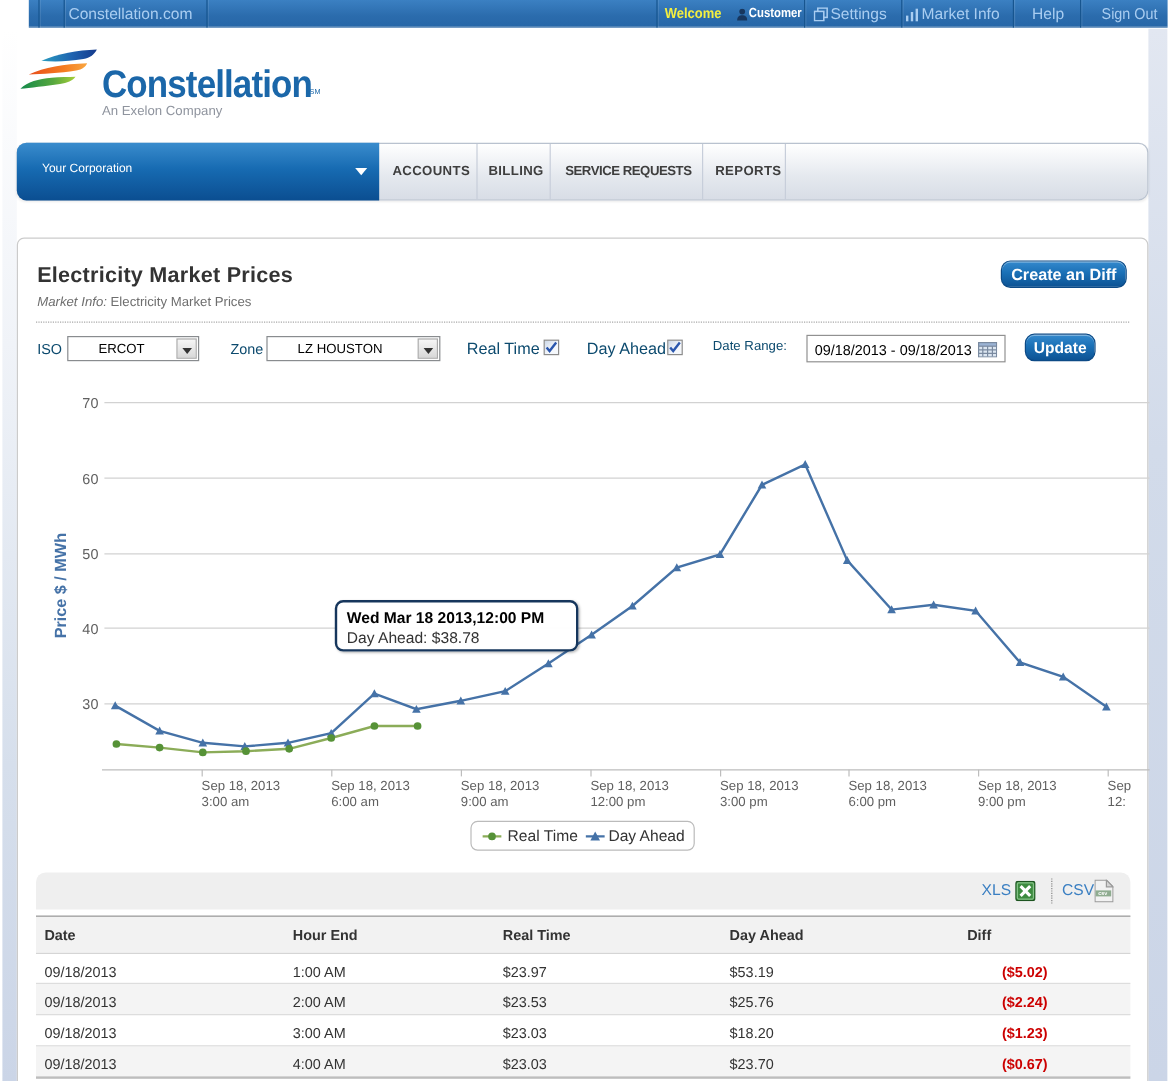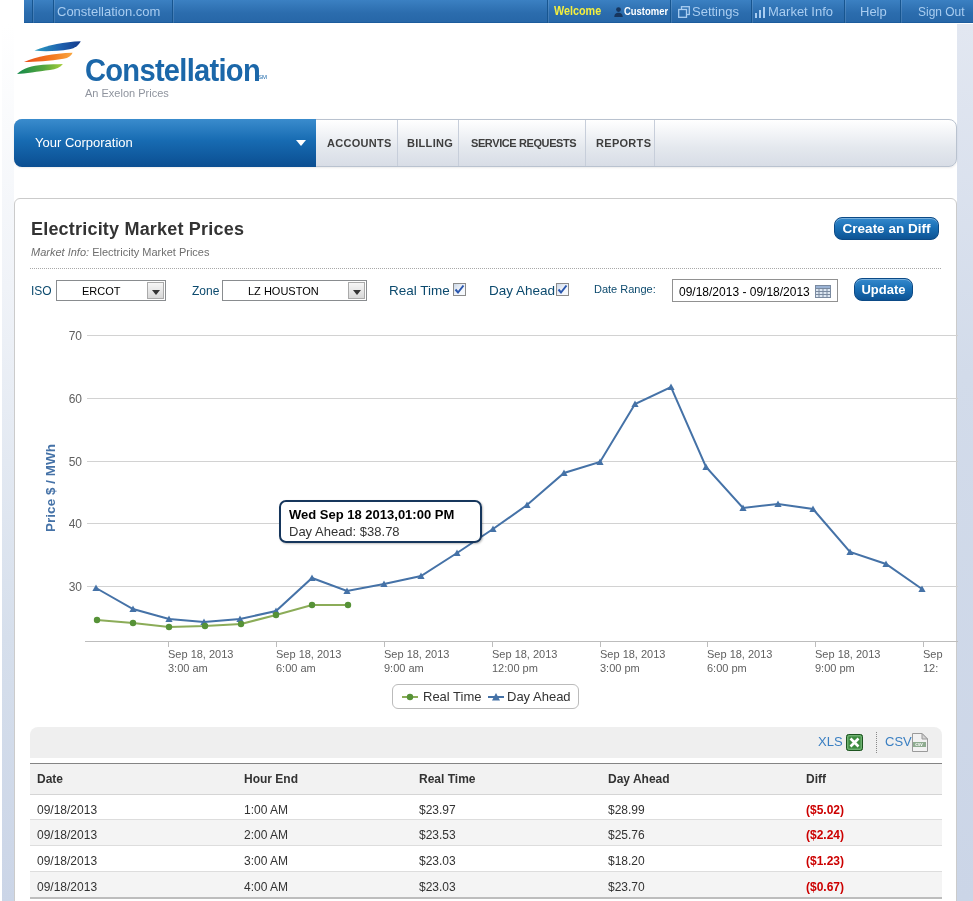--- a/index.html
+++ b/index.html
@@ -17,21 +17,21 @@
 
 #logo-text { left:85px; top:52px; font-size:32px; font-weight:bold; color:#1b67a9; letter-spacing:-0.8px; transform:scaleX(0.91); transform-origin:0 0; }
 #logo-sm { left:258px; top:74px; font-size:6px; color:#1b67a9; }
 #logo-sub { left:85px; top:87px; font-size:11px; color:#8f949e; }
 
 
 #navbar { left:14px; top:119px; width:943px; height:48px; border:1px solid #b9c2cf; border-radius:8px;
   background:linear-gradient(#ffffff,#e4e8ee 60%,#d8dde6); box-shadow:0 1px 2px rgba(0,0,0,0.08); }
 #navbtn { left:14px; top:119px; width:302px; height:48px; border-radius:8px 0 0 8px;
   background:linear-gradient(#3a8ccd,#176bb2 45%,#0b4e91); }
-#navbtn .t { position:absolute; left:21px; top:16px; font-size:13px; color:#fff; }
+#navbtn .t { position:absolute; left:21px; top:16px; font-size:10px; color:#fff; }
 #navbtn .arr { position:absolute; left:282px; top:21px; width:0; height:0; border-left:5px solid transparent; border-right:5px solid transparent; border-top:6px solid #fff; }
 .tab { position:absolute; top:119px; height:32px; line-height:48px; font-size:11px; font-weight:bold; color:#3e3e3e; letter-spacing:0.3px; }
 .tabsep { position:absolute; top:120px; width:1px; height:46px; background:#c7ceda; }
 
 
 #panel { left:14px; top:198px; width:943px; height:720px; border:1px solid #cbcbcb; border-radius:6px; background:#fff; }
 #title { left:31px; top:219px; font-size:18px; font-weight:bold; color:#333; letter-spacing:0.2px; }
 #subtitle { left:31px; top:246px; font-size:11px; color:#6e6e6e; }
 #dotline { left:30px; top:268px; width:911px; border-top:1px dotted #a8a8a8; }
 
@@ -59,21 +59,21 @@
 #tooltip .l2 { position:absolute; left:8px; top:22px; font-size:13px; color:#333; }
 #legend { left:392px; top:684px; width:187px; height:25px; border:1px solid #bbb; border-radius:6px; background:#fff; font-size:13px; color:#333; white-space:nowrap; }
 #legend div { white-space:nowrap; }
 
 
 #exportbar { left:30px; top:727px; width:912px; height:31px; background:#efefef; border-radius:8px 8px 0 0; }
 #exportbar .lnk { position:absolute; top:7px; font-size:13px; color:#3a7fc2; }
 #exportbar .dsep { position:absolute; left:876px; top:5px; height:21px; border-left:1px dotted #888; }
 .th { position:absolute; font-size:12px; font-weight:bold; color:#333; }
 .td { position:absolute; font-size:12px; color:#333; }
-.diff { color:#cc0000; font-weight:bold; }
+.diff { color:#cc0000; font-weight:bold;margin-left:29px; }
 .rowbg { position:absolute; left:30px; width:912px; }
 </style>
 </head>
 <body>
 
 <div class="abs" id="topbar">
   <div class="sep" style="left:8px"></div>
   <div class="sep" style="left:29px"></div>
   <div class="it" style="left:33px">Constellation.com</div>
   <div class="sep" style="left:148px"></div>
@@ -124,21 +124,21 @@
         <stop offset="0.6" stop-color="#57a83e"></stop>
         <stop offset="1" stop-color="#a6ce39"></stop>
       </linearGradient>
  </defs>
  <path d="M18.5,13.6 C 33,7.6 48,4.8 64.7,4.2 C 62.8,8.2 59,11.2 53.5,12.2 C 41,14.3 28.5,14.7 18.5,13.6 Z" fill="url(#gb)"></path>
  <path d="M8,25 C 21,19.4 37,16.4 56.6,15.8 C 55.5,18.7 52.5,21.0 47.5,21.8 C 34,23.9 19,25.0 8,25 Z" fill="url(#go)"></path>
  <path d="M1,37 C 7,31.2 16,28.8 27,27.8 C 34,27.1 41,27.2 46.9,26.9 C 44.5,30.2 40,32.2 34,32.9 C 22,34.5 9,36.3 1,37 Z" fill="url(#gg)"></path>
 </svg>
 <div class="abs" id="logo-text">Constellation</div>
 <div class="abs" id="logo-sm">SM</div>
-<div class="abs" id="logo-sub">An Exelon Prices</div>
+<div class="abs" id="logo-sub">An Exelon Company</div>
 
 <div class="abs" id="navbar"></div>
 <div class="abs" id="navbtn">
     <div class="t">Your Corporation</div>
     <div class="arr"></div>
   </div>
 <div class="tab" style="left:327px">ACCOUNTS</div>
 <div class="tabsep" style="left:397px"></div>
 <div class="tab" style="left:407px">BILLING</div>
 <div class="tabsep" style="left:458px"></div>
@@ -278,21 +278,21 @@
       <circle cx="169" cy="307" r="3.2"></circle>
       <circle cx="205" cy="306" r="3.2"></circle>
       <circle cx="241" cy="304" r="3.2"></circle>
       <circle cx="276" cy="295" r="3.2"></circle>
       <circle cx="312" cy="285" r="3.2"></circle>
       <circle cx="348" cy="285" r="3.2"></circle>
     </g>
 </svg>
 
 <div class="abs" id="tooltip">
-  <div class="l1">Wed Sep 18 2013,01:00 PM</div>
+  <div class="l1">Wed Mar 18 2013,12:00 PM</div>
   <div class="l2">Day Ahead: $38.78</div>
 </div>
 
 <div class="abs" id="legend">
   <svg class="abs" style="left:9px;top:7px" width="16" height="10" viewBox="0 0 16 10">
       <line x1="0" y1="5" x2="16" y2="5" stroke="#8bac58" stroke-width="2"></line>
       <circle cx="8" cy="5" r="3.2" fill="#569237"></circle>
     </svg>
   <div class="abs" style="left:30px;top:4px">Real Time</div>
   <svg class="abs" style="left:95px;top:7px" width="16" height="10" viewBox="0 0 16 10">
@@ -331,21 +331,21 @@
 <div class="rowbg" style="top:820px;height:26px;background:#f4f4f4"></div>
 <div class="rowbg" style="top:872px;height:26px;background:#f4f4f4"></div>
 <div class="rowbg" style="top:819px;height:1px;background:#ddd"></div>
 <div class="rowbg" style="top:845px;height:1px;background:#ddd"></div>
 <div class="rowbg" style="top:871px;height:1px;background:#ddd"></div>
 <div class="rowbg" style="top:897px;height:2px;background:#bdbdbd"></div>
 
 <div class="td" style="left:37px;top:803px">09/18/2013</div>
 <div class="td" style="left:244px;top:803px">1:00 AM</div>
 <div class="td" style="left:419px;top:803px">$23.97</div>
-<div class="td" style="left:608px;top:803px">$28.99</div>
+<div class="td" style="left:608px;top:803px">$53.19</div>
 <div class="td diff" style="left:806px;top:803px">($5.02)</div>
 <div class="td" style="left:37px;top:828px">09/18/2013</div>
 <div class="td" style="left:244px;top:828px">2:00 AM</div>
 <div class="td" style="left:419px;top:828px">$23.53</div>
 <div class="td" style="left:608px;top:828px">$25.76</div>
 <div class="td diff" style="left:806px;top:828px">($2.24)</div>
 <div class="td" style="left:37px;top:854px">09/18/2013</div>
 <div class="td" style="left:244px;top:854px">3:00 AM</div>
 <div class="td" style="left:419px;top:854px">$23.03</div>
 <div class="td" style="left:608px;top:854px">$18.20</div>

